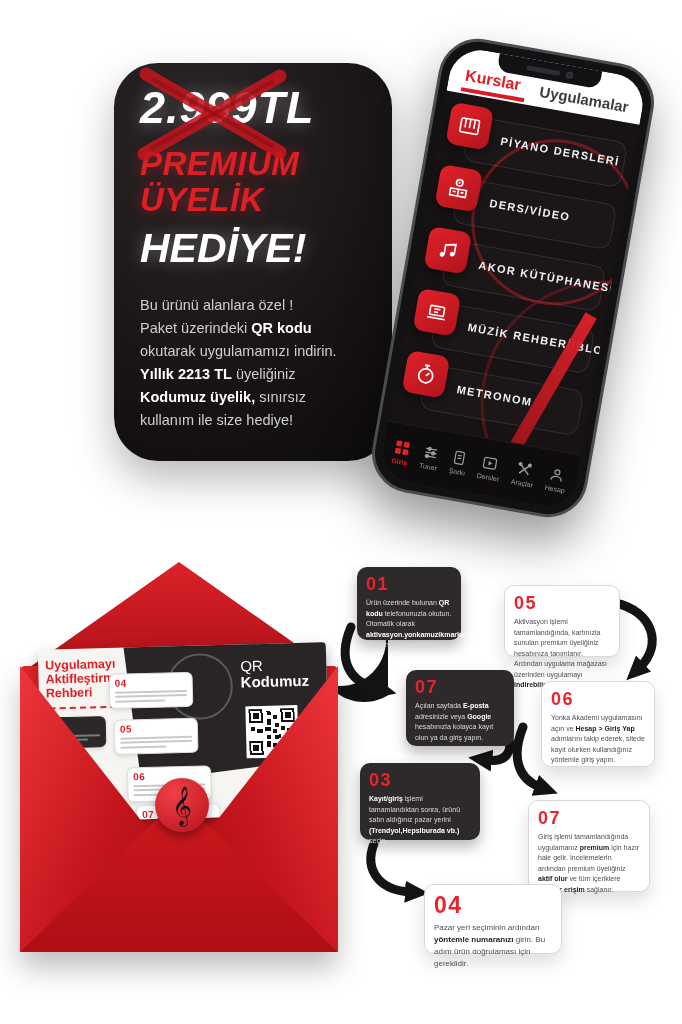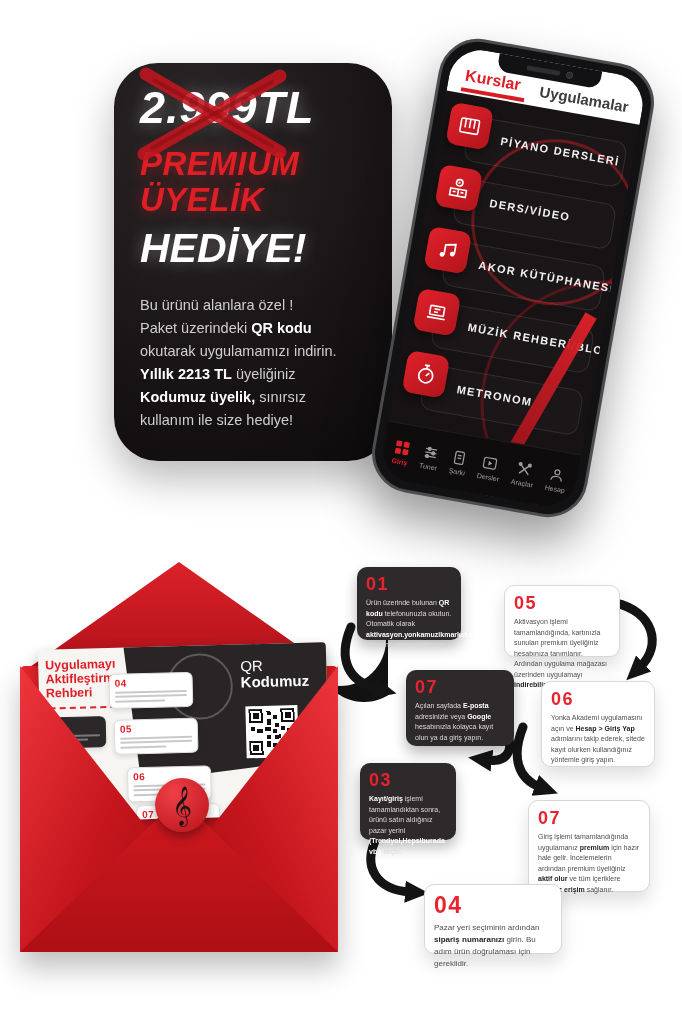--- a/index.html
+++ b/index.html
@@ -342,26 +342,26 @@
     <div class="step-text"><span>Aktivasyon işlemi tamamlandığında, kartınızla sunulan premium üyeliğiniz hesabınıza tanımlanır. Ardından uygulama mağazası üzerinden uygulamayı </span><span class="seg-b">indirebilirsiniz</span><span>.</span></div>
   </div>
   <div class="card card-dark" style="left:406px;top:670px;width:108px;height:76px;">
     <div class="step-num">07</div>
     <div class="step-text"><span>Açılan sayfada </span><span class="seg-b">E-posta</span><span> adresinizle veya </span><span class="seg-b">Google</span><span> hesabınızla kolayca kayıt olun ya da giriş yapın.</span></div>
   </div>
   <div class="card card-light" style="left:541px;top:681px;width:114px;height:86px;">
     <div class="step-num">06</div>
     <div class="step-text"><span>Yonka Akademi uygulamasını açın ve </span><span class="seg-b">Hesap &gt; Giriş Yap</span><span> adımlarını takip ederek, sitede kayıt olurken kullandığınız yöntemle giriş yapın.</span></div>
   </div>
-  <div class="card card-dark" style="left:360px;top:763px;width:96px;height:77px;">
+  <div class="card card-dark" style="left:360px;top:763px;width:120px;height:77px;">
     <div class="step-num">03</div>
     <div class="step-text"><span class="seg-b">Kayıt/giriş</span><span> işlemi tamamlandıktan sonra, ürünü satın aldığınız pazar yerini </span><span class="seg-b">(Trendyol,Hepsiburada vb.)</span><span> seçin.</span></div>
   </div>
   <div class="card card-light" style="left:528px;top:800px;width:122px;height:92px;">
     <div class="step-num">07</div>
     <div class="step-text"><span>Giriş işlemi tamamlandığında uygulamanız </span><span class="seg-b">premium</span><span> için hazır hale gelir. İncelemelerin ardından premium üyeliğiniz </span><span class="seg-b">aktif olur</span><span> ve tüm içeriklere </span><span class="seg-b">sınırsız erişim</span><span> sağlanır.</span></div>
   </div>
   <div class="card card-light" style="left:424px;top:884px;width:138px;height:70px;">
     <div class="step-num big">04</div>
-    <div class="step-text" style="font-size:8px;"><span>Pazar yeri seçiminin ardından </span><span class="seg-b">sipariş numaranızı</span><span> girin. Bu adım ürün doğrulaması için gereklidir.</span></div>
+    <div class="step-text" style="font-size:8px;"><span>Pazar yeri seçiminin ardından </span><span class="seg-b">yöntemle numaranızı</span><span> girin. Bu adım ürün doğrulaması için gereklidir.</span></div>
   </div>
 
 </div>
 
 </body></html>

